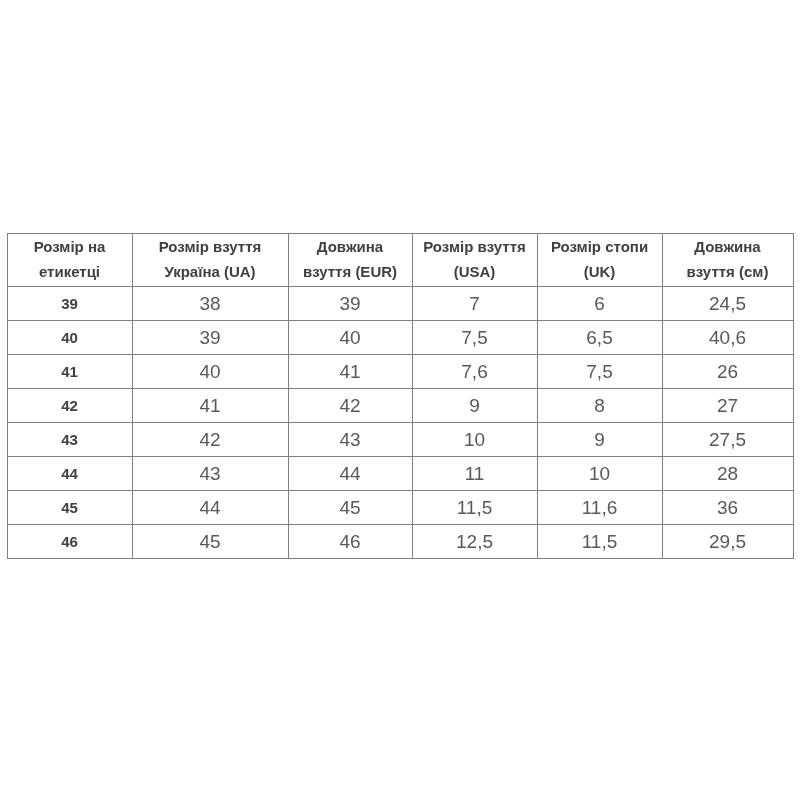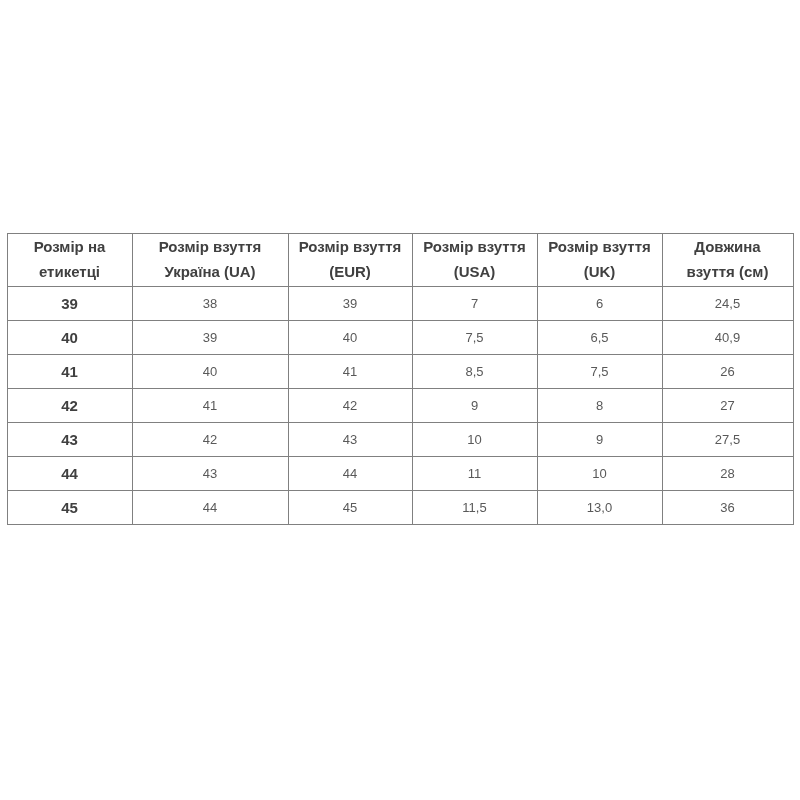--- a/index.html
+++ b/index.html
@@ -48,21 +48,21 @@
   tbody tr {
     height: 34px;
     margin-left: 44px;
   }
   tbody th.row-label {
     font-size: 15px;
     font-weight: bold;
     color: var(--row-label-text);
   }
   tbody td {
-    font-size: 13px;
+    font-size: 19px;
     font-weight: normal;
     color: var(--cell-text);
   }
 </style>
 </head>
 <body>
 
 <div class="table-wrap">
   <table>
     <colgroup>
@@ -70,48 +70,48 @@
         <col style="width: 156px;">
         <col style="width: 124px;">
         <col style="width: 125px;">
         <col style="width: 125px;">
         <col style="width: 131px;">
       </colgroup>
     <thead>
       <tr>
           <th>Розмір на етикетці</th>
           <th>Розмір взуття Україна (UA)</th>
-          <th>Розмір взуття (EUR)</th>
+          <th>Довжина взуття (EUR)</th>
           <th>Розмір взуття (USA)</th>
-          <th>Розмір взуття (UK)</th>
+          <th>Розмір стопи (UK)</th>
           <th>Довжина взуття (см)</th>
         </tr>
     </thead>
     <tbody>
         <tr>
           <th class="row-label">39</th>
           <td>38</td>
           <td>39</td>
           <td>7</td>
           <td>6</td>
           <td>24,5</td>
         </tr>
         <tr>
           <th class="row-label">40</th>
           <td>39</td>
           <td>40</td>
           <td>7,5</td>
           <td>6,5</td>
-          <td>40,9</td>
+          <td>40,6</td>
         </tr>
         <tr>
           <th class="row-label">41</th>
           <td>40</td>
           <td>41</td>
-          <td>8,5</td>
+          <td>7,6</td>
           <td>7,5</td>
           <td>26</td>
         </tr>
         <tr>
           <th class="row-label">42</th>
           <td>41</td>
           <td>42</td>
           <td>9</td>
           <td>8</td>
           <td>27</td>
@@ -130,18 +130,26 @@
           <td>44</td>
           <td>11</td>
           <td>10</td>
           <td>28</td>
         </tr>
         <tr>
           <th class="row-label">45</th>
           <td>44</td>
           <td>45</td>
           <td>11,5</td>
-          <td>13,0</td>
+          <td>11,6</td>
           <td>36</td>
+        </tr>
+        <tr>
+          <th class="row-label">46</th>
+          <td>45</td>
+          <td>46</td>
+          <td>12,5</td>
+          <td>11,5</td>
+          <td>29,5</td>
         </tr>
       </tbody>
   </table>
 </div>
 
 </body></html>

